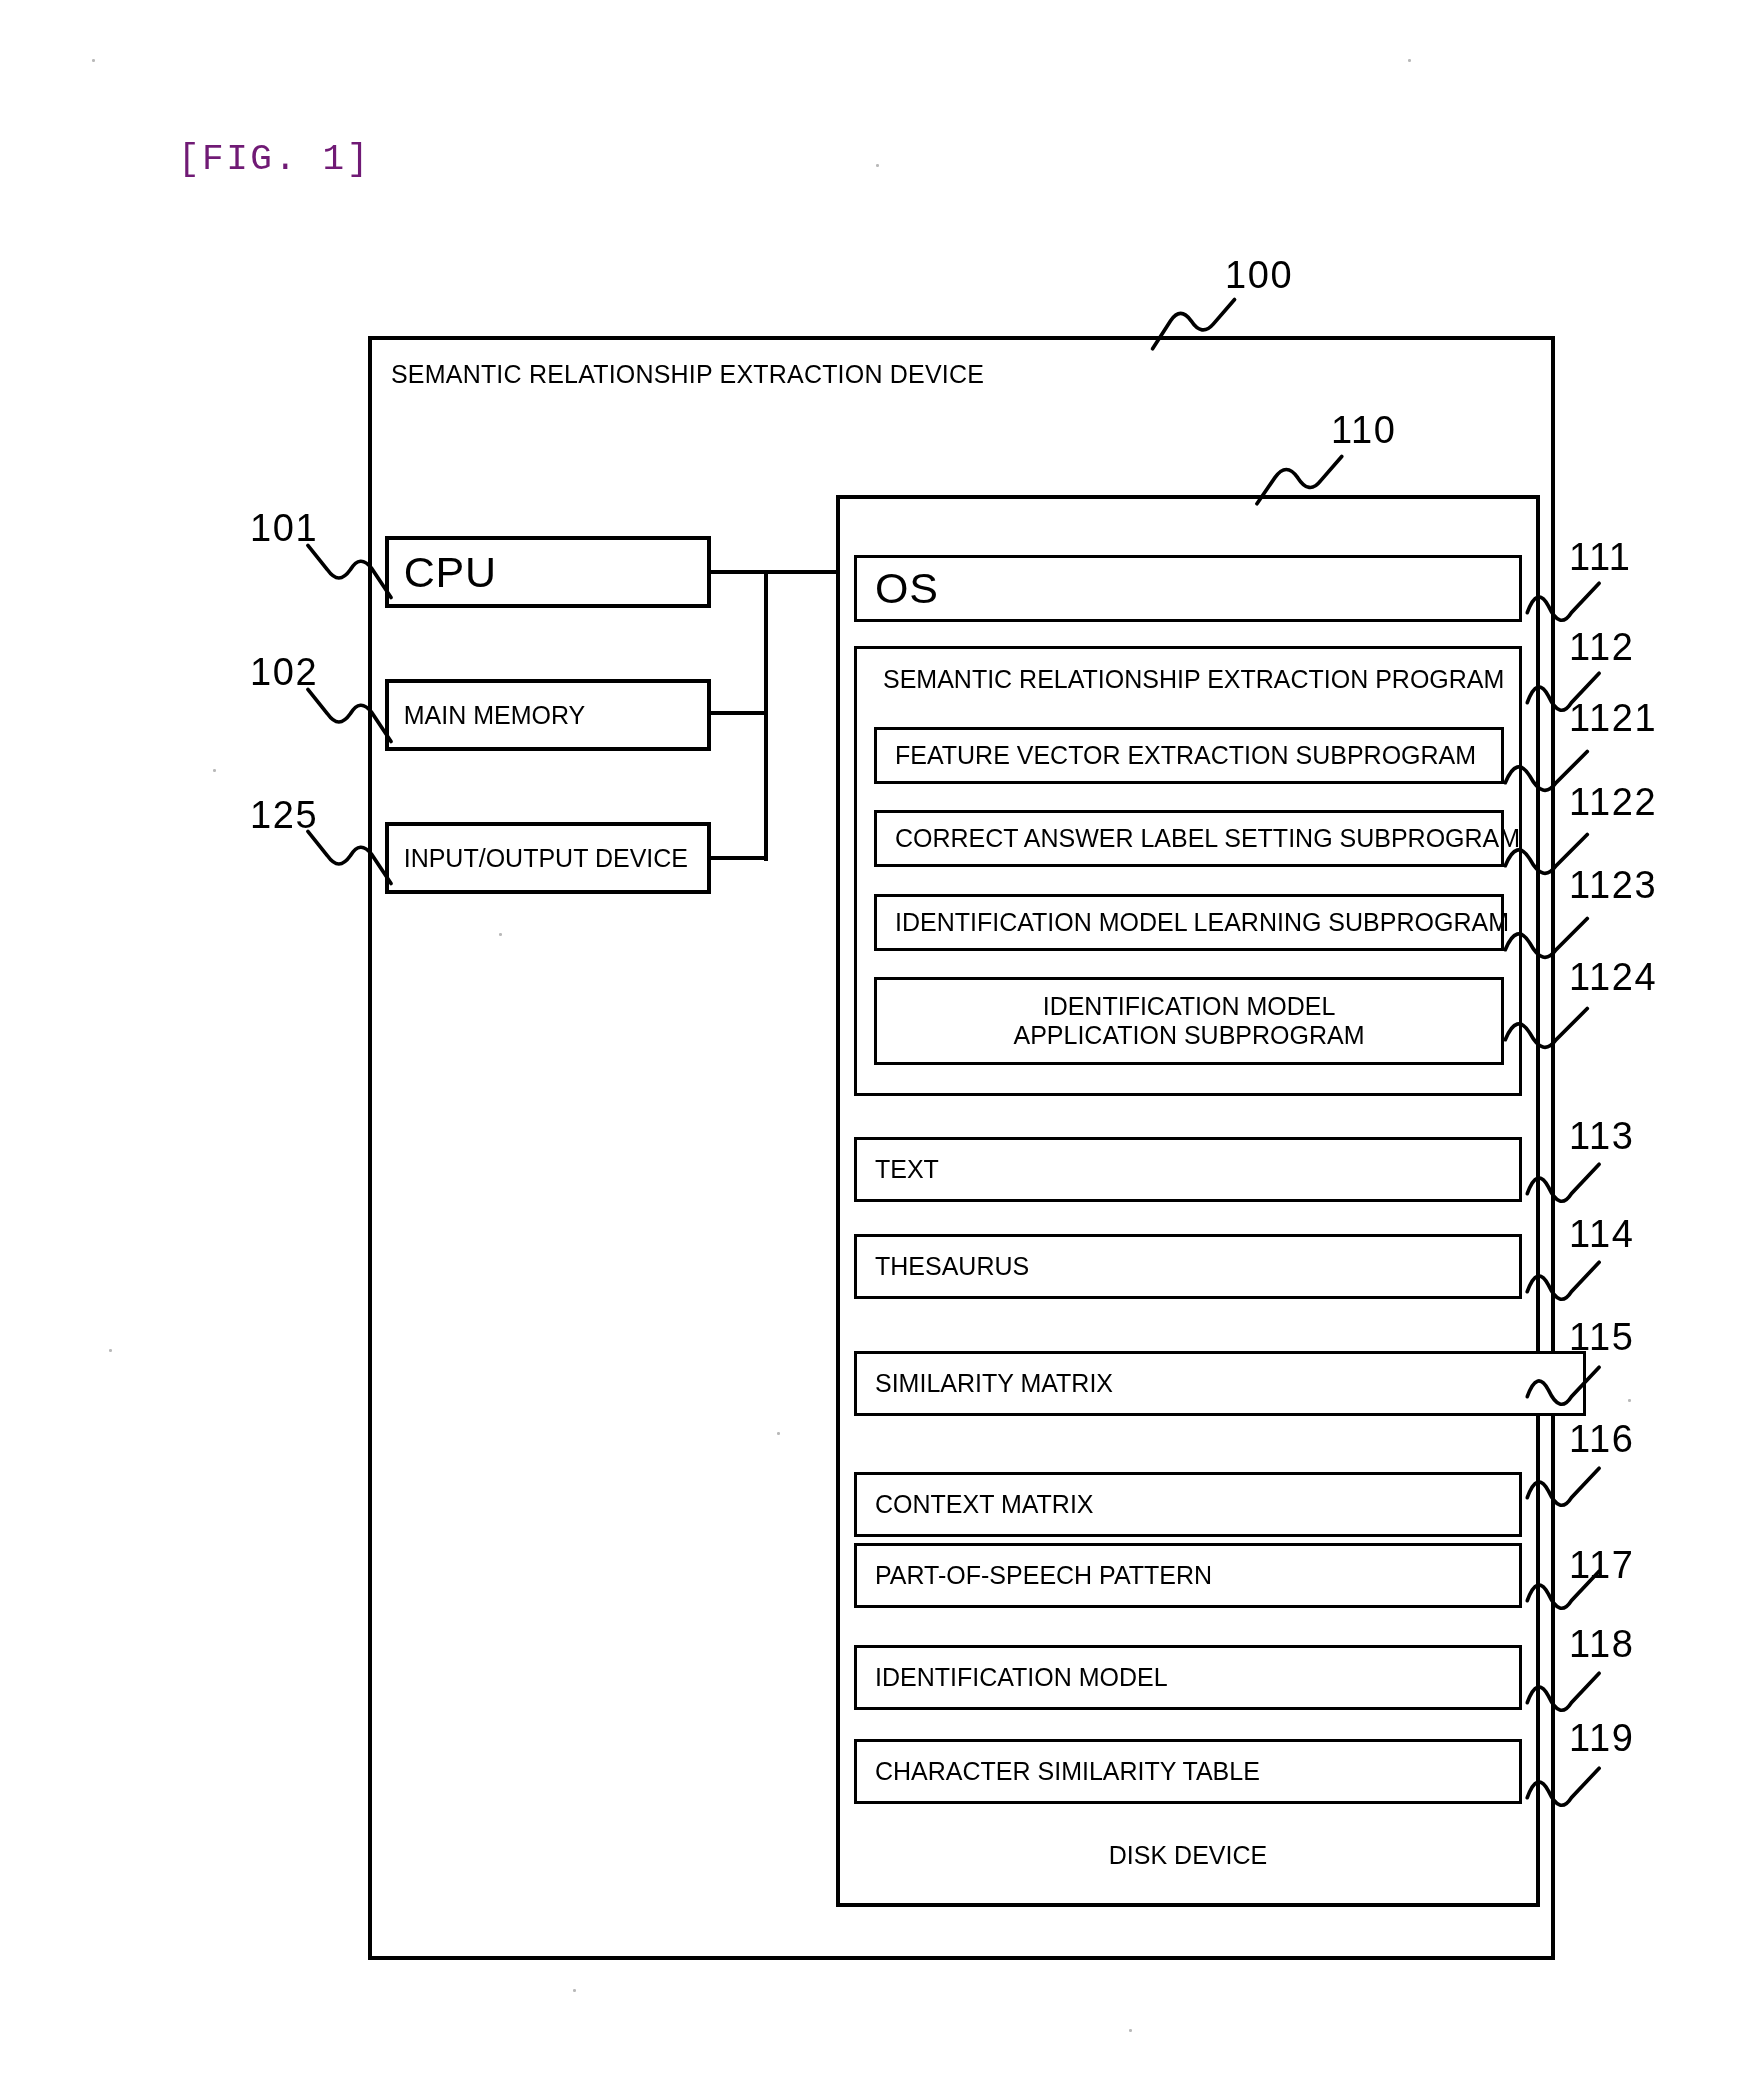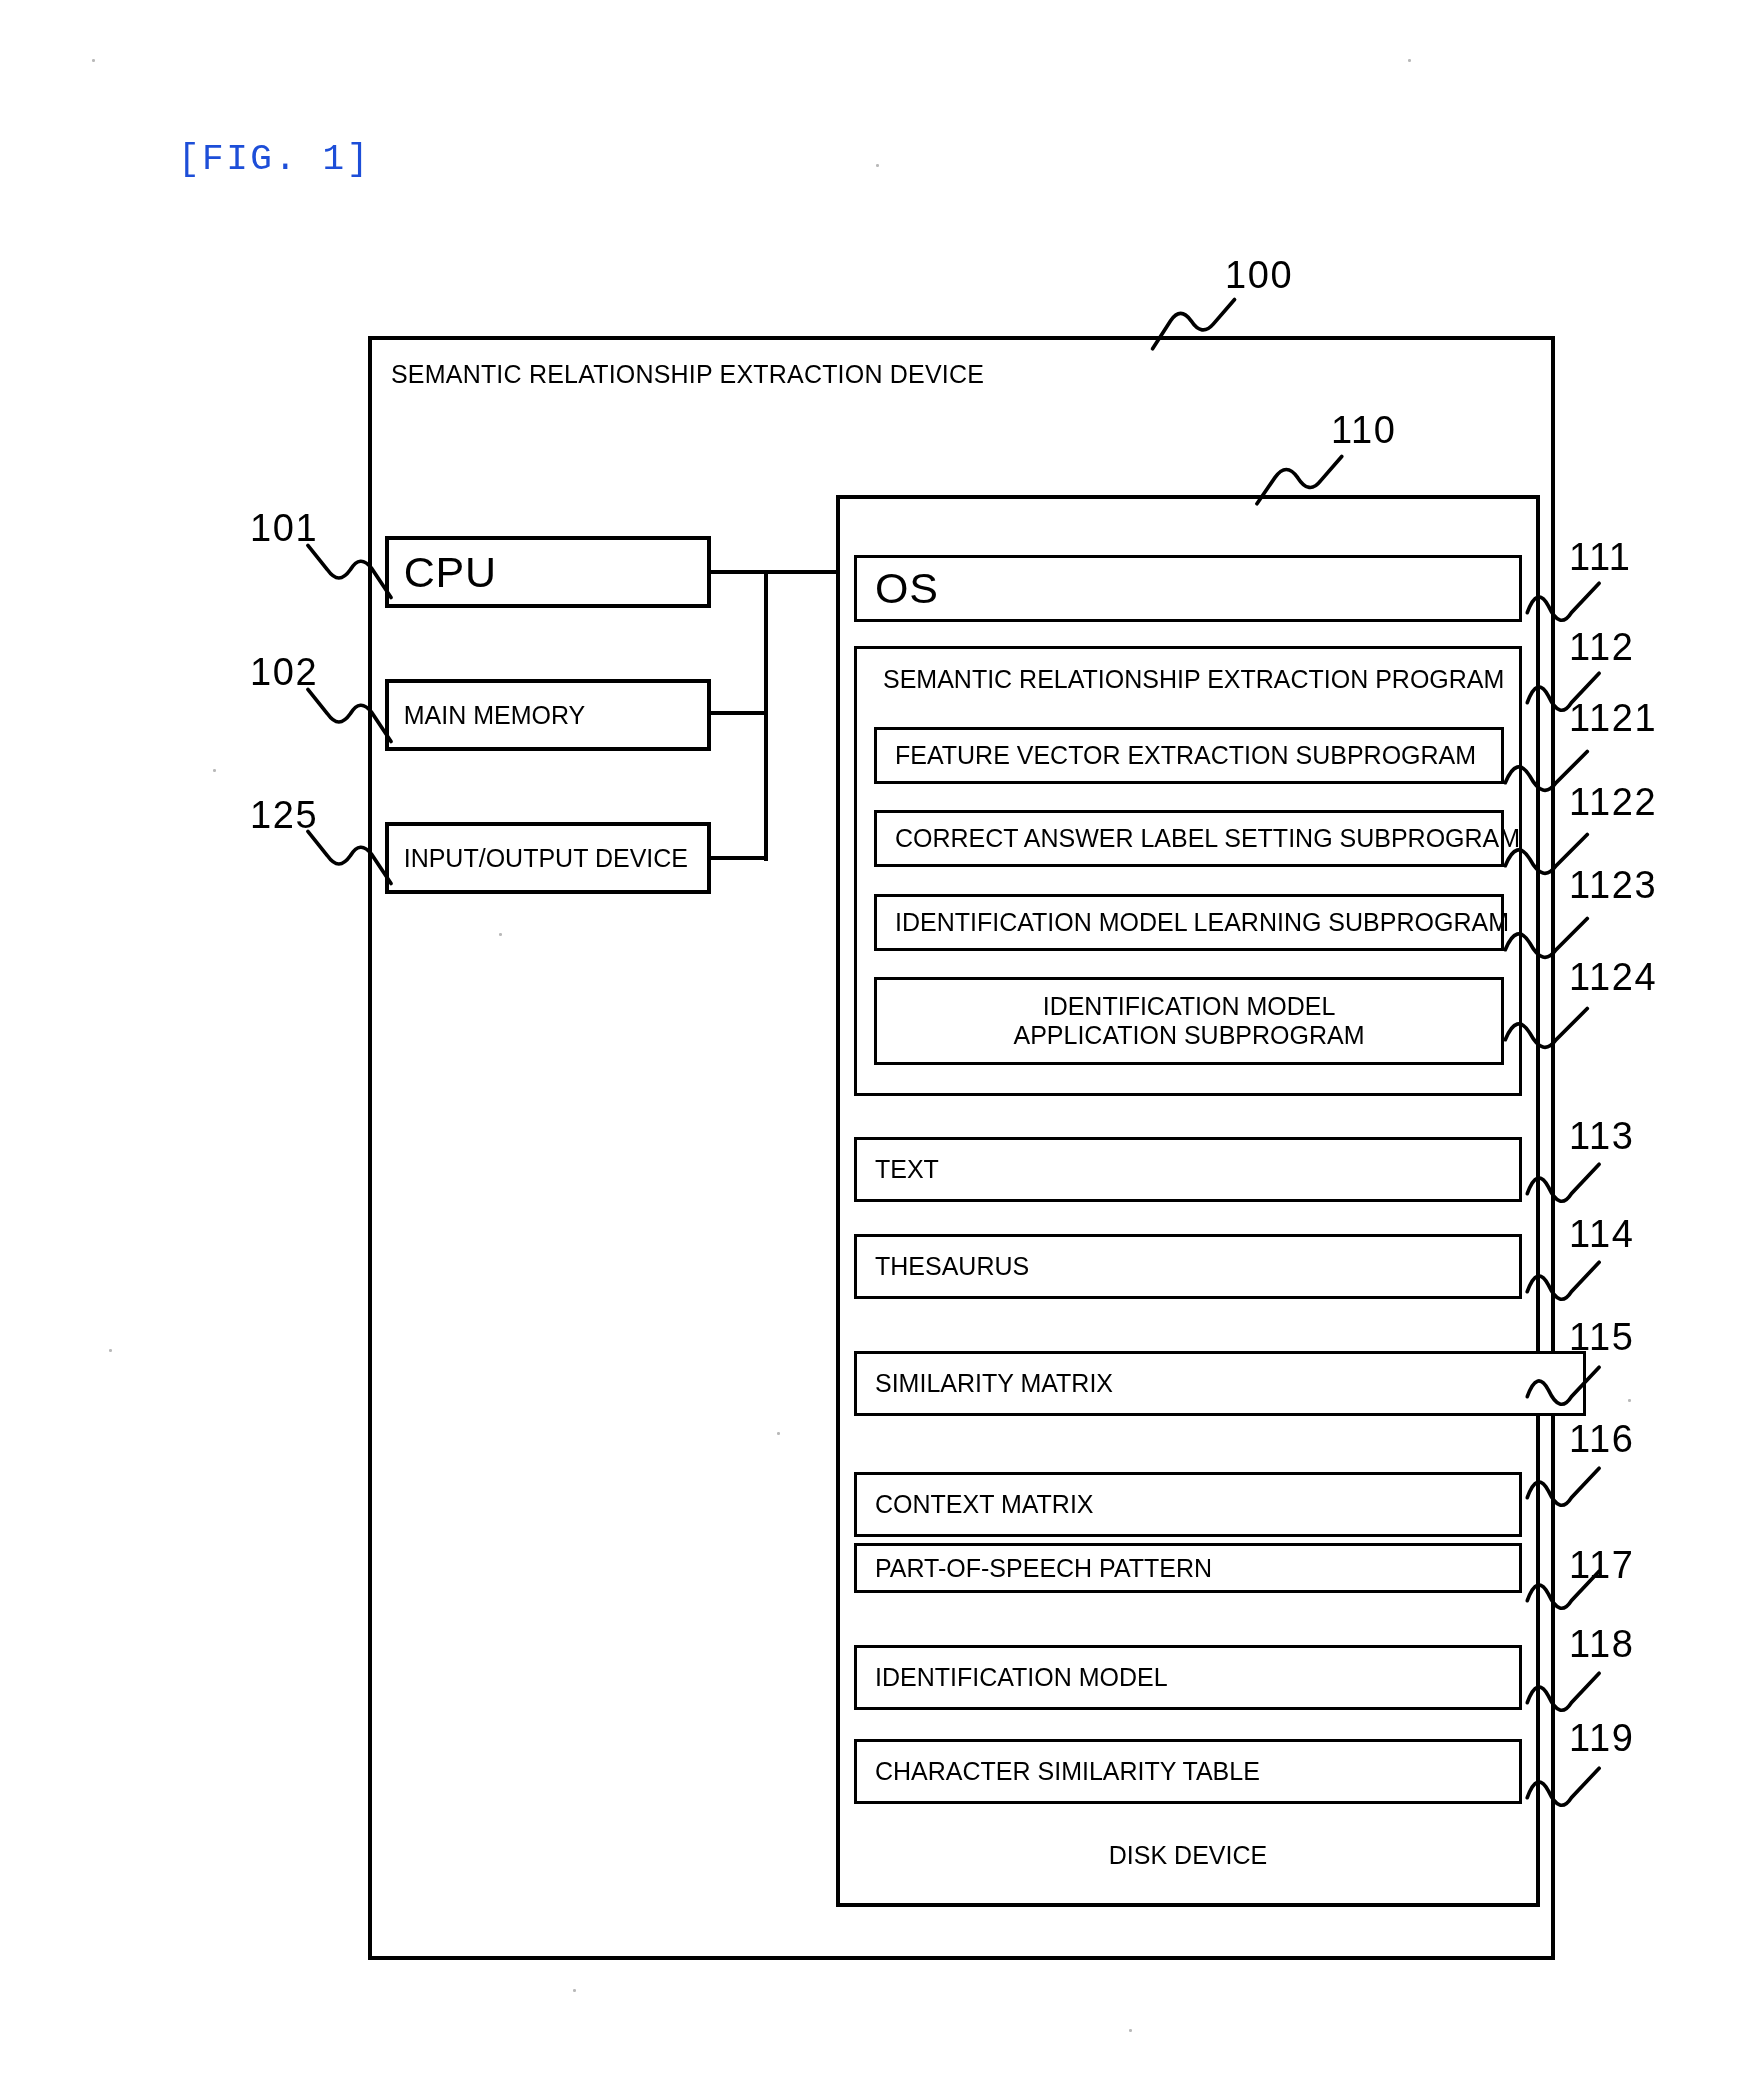--- a/index.html
+++ b/index.html
@@ -18,21 +18,21 @@
   }
 
   
   .fig-caption {
     position: absolute;
     left: 178px;
     top: 139px;
     font-family: "Liberation Mono", monospace;
     font-size: 36px;
     letter-spacing: 2.5px;
-    color: #1d4ed8;
+    color: #701a75;
     white-space: pre;
   }
 
   
   .outer-box {
     position: absolute;
     left: 368px;
     top: 336px;
     width: 1187px;
     height: 1624px;
@@ -132,21 +132,21 @@
   #ib-sub1 { left: 874px; top: 727px;  width: 630px; height: 57px; }
   #ib-sub2 { left: 874px; top: 810px;  width: 630px; height: 57px; }
   #ib-sub3 { left: 874px; top: 894px; width: 630px; height: 57px; }
   #ib-sub4 { left: 874px; top: 977px; width: 630px; height: 88px; }
 
   
   #ib-text    { left: 854px; top: 1137px; width: 668px; height: 65px; }
   #ib-thes    { left: 854px; top: 1234px; width: 668px; height: 65px; }
   #ib-simm    { left: 854px; top: 1338px; width: 732px; height: 65px; margin-top: 13px; }
   #ib-ctxm    { left: 854px; top: 1440px; width: 668px; height: 65px; margin-top: 32px; }
-  #ib-pos     { left: 854px; top: 1543px; width: 668px; height: 50px; }
+  #ib-pos     { left: 854px; top: 1543px; width: 668px; height: 65px; }
   #ib-idmodel { left: 854px; top: 1645px; width: 668px; height: 65px; }
   #ib-chartbl { left: 854px; top: 1739px; width: 668px; height: 65px; }
 
   
   .ref {
     position: absolute;
     font-size: 38px;
     letter-spacing: 1.6px;
     white-space: nowrap;
   }

